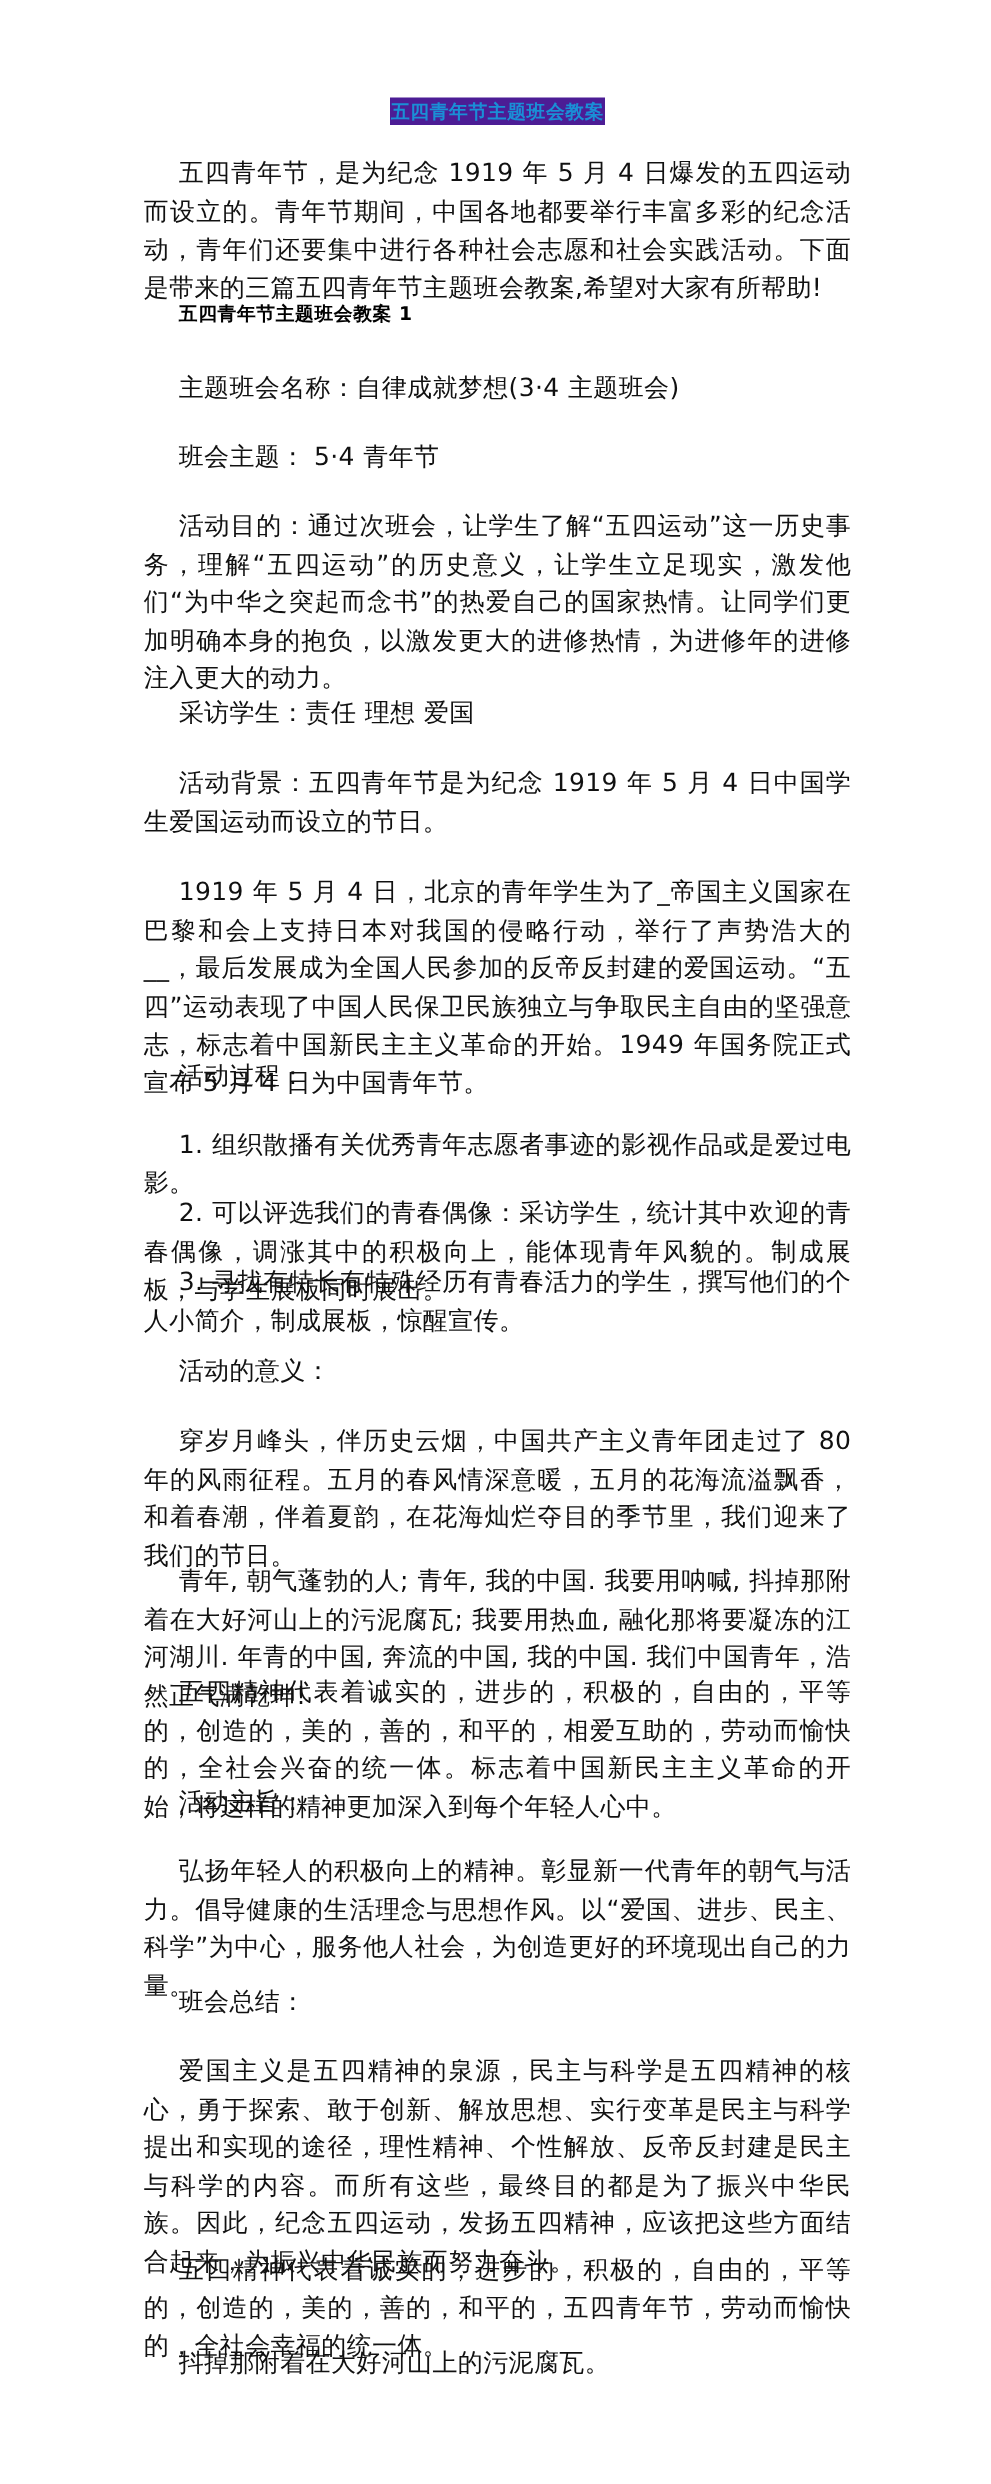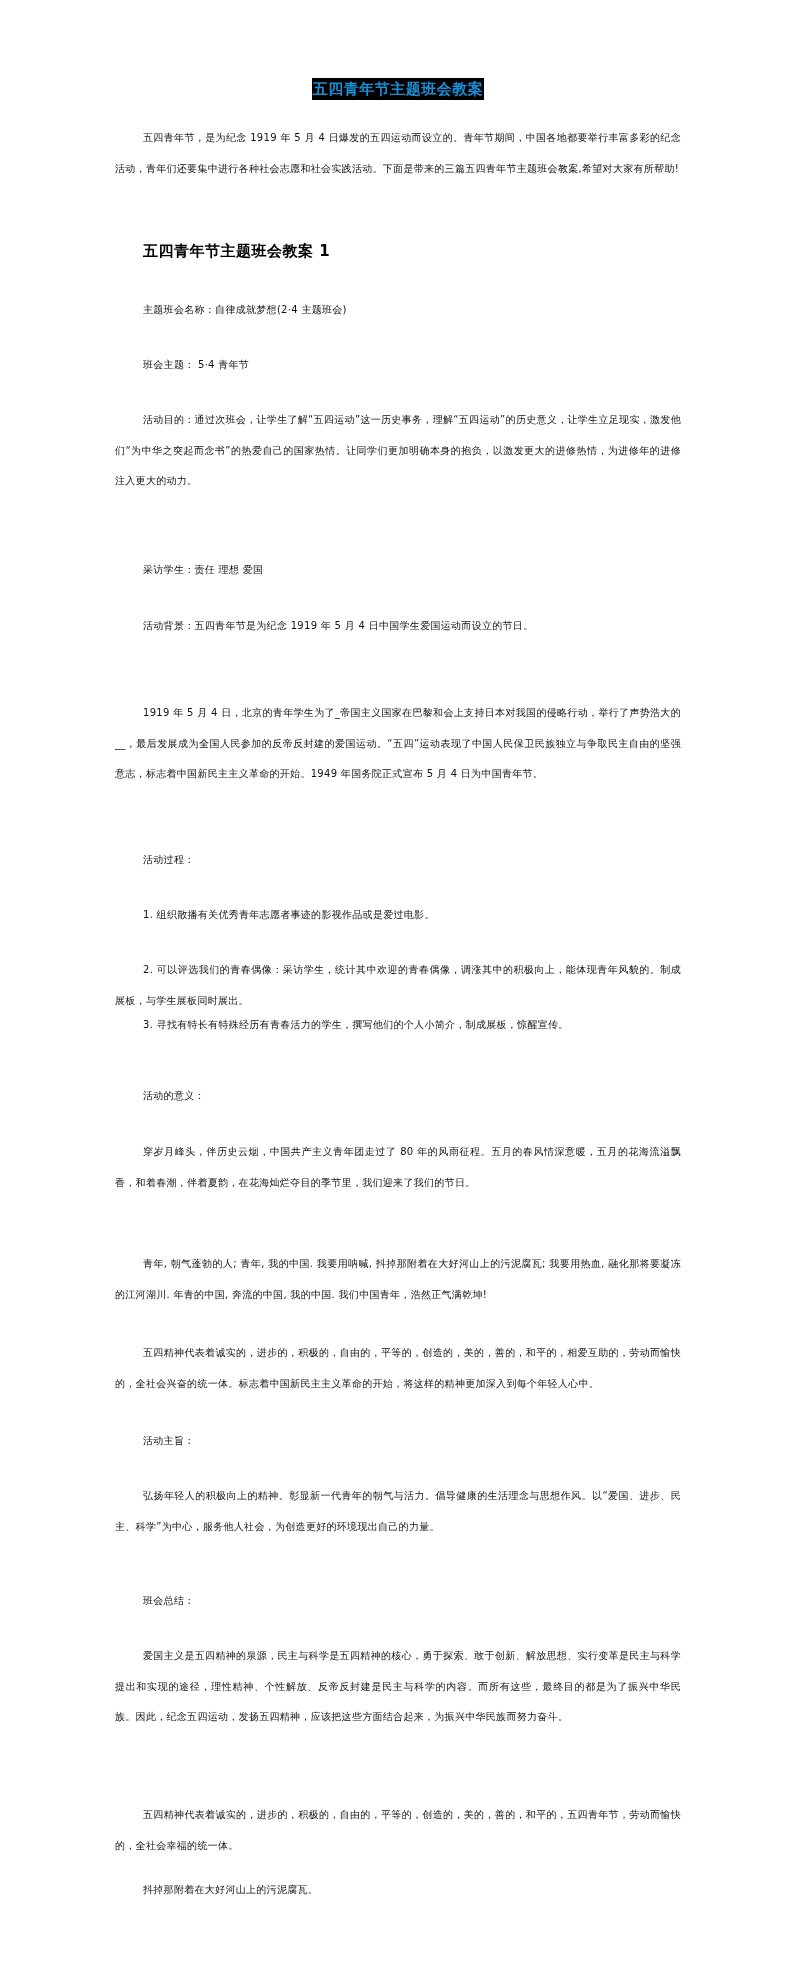--- a/index.html
+++ b/index.html
@@ -1,41 +1,41 @@
 <!DOCTYPE html>
 <html><head>
 <meta charset="utf-8">
 <style>
   html, body { margin: 0; padding: 0; background: #ffffff; }
   body { width: 793px; height: 1987px; position: relative; overflow: hidden;
          font-family: "DejaVu Sans", "Liberation Sans", sans-serif; color: #111; }
   .page { position: absolute; left: 115px; top: 0; width: 566px; }
   .title { position: absolute; left: 0; width: 566px; top: 78px; text-align: center; }
-  .title span { display: inline-block; background: #000000; color: #1a8fd6; font-weight: bold;
+  .title span { display: inline-block; background: #4c1d95; color: #1a8fd6; font-weight: bold;
                 font-size: 15px; line-height: 22px; padding: 0 1px; letter-spacing: 0.5px; }
-  .para { position: absolute; left: 0; width: 566px; font-size: 10px; line-height: 30.5px;
+  .para { position: absolute; left: 0; width: 566px; font-size: 20px; line-height: 30.5px;
           text-indent: 28px; text-align: justify; margin: 0; letter-spacing: 0.3px; }
   .h2 { position: absolute; left: 28px; font-size: 15px; font-weight: bold; color: #000000;
         line-height: 22px; letter-spacing: 0.5px; }
   .watermark { position: absolute; right: 18px; top: 1953px; color: #737373; font-size: 15px;
                font-weight: bold; font-family: Liberation Mono, monospace; letter-spacing: 0.5px; margin-top: 48px; }
 </style>
 </head>
 <body>
 
 <div class="page">
   <div class="title">
     <span>五四青年节主题班会教案</span>
   </div>
 
   <p class="para" style="top:123px">五四青年节，是为纪念 1919 年 5 月 4 日爆发的五四运动而设立的。青年节期间，中国各地都要举行丰富多彩的纪念活动，青年们还要集中进行各种社会志愿和社会实践活动。下面是带来的三篇五四青年节主题班会教案,希望对大家有所帮助!</p>
 
   <div class="h2" style="top:240px">五四青年节主题班会教案 1</div>
 
-  <p class="para" style="top:295px">主题班会名称：自律成就梦想(2·4 主题班会)</p>
+  <p class="para" style="top:295px">主题班会名称：自律成就梦想(3·4 主题班会)</p>
   <p class="para" style="top:350px">班会主题：  5·4 青年节</p>
   <p class="para" style="top:405px">活动目的：通过次班会，让学生了解“五四运动”这一历史事务，理解“五四运动”的历史意义，让学生立足现实，激发他们“为中华之突起而念书”的热爱自己的国家热情。让同学们更加明确本身的抱负，以激发更大的进修热情，为进修年的进修注入更大的动力。</p>
   <p class="para" style="top:555px">采访学生：责任  理想  爱国</p>
   <p class="para" style="top:611px">活动背景：五四青年节是为纪念 1919 年 5 月 4 日中国学生爱国运动而设立的节日。</p>
   <p class="para" style="top:698px">1919 年 5 月 4 日，北京的青年学生为了_帝国主义国家在巴黎和会上支持日本对我国的侵略行动，举行了声势浩大的__，最后发展成为全国人民参加的反帝反封建的爱国运动。“五四”运动表现了中国人民保卫民族独立与争取民主自由的坚强意志，标志着中国新民主主义革命的开始。1949 年国务院正式宣布 5 月 4 日为中国青年节。</p>
   <p class="para" style="top:845px">活动过程：</p>
   <p class="para" style="top:900px">1. 组织散播有关优秀青年志愿者事迹的影视作品或是爱过电影。</p>
   <p class="para" style="top:955px">2. 可以评选我们的青春偶像：采访学生，统计其中欢迎的青春偶像，调涨其中的积极向上，能体现青年风貌的。制成展板，与学生展板同时展出。</p>
   <p class="para" style="top:1010px">3. 寻找有特长有特殊经历有青春活力的学生，撰写他们的个人小简介，制成展板，惊醒宣传。</p>
   <p class="para" style="top:1081px">活动的意义：</p>

